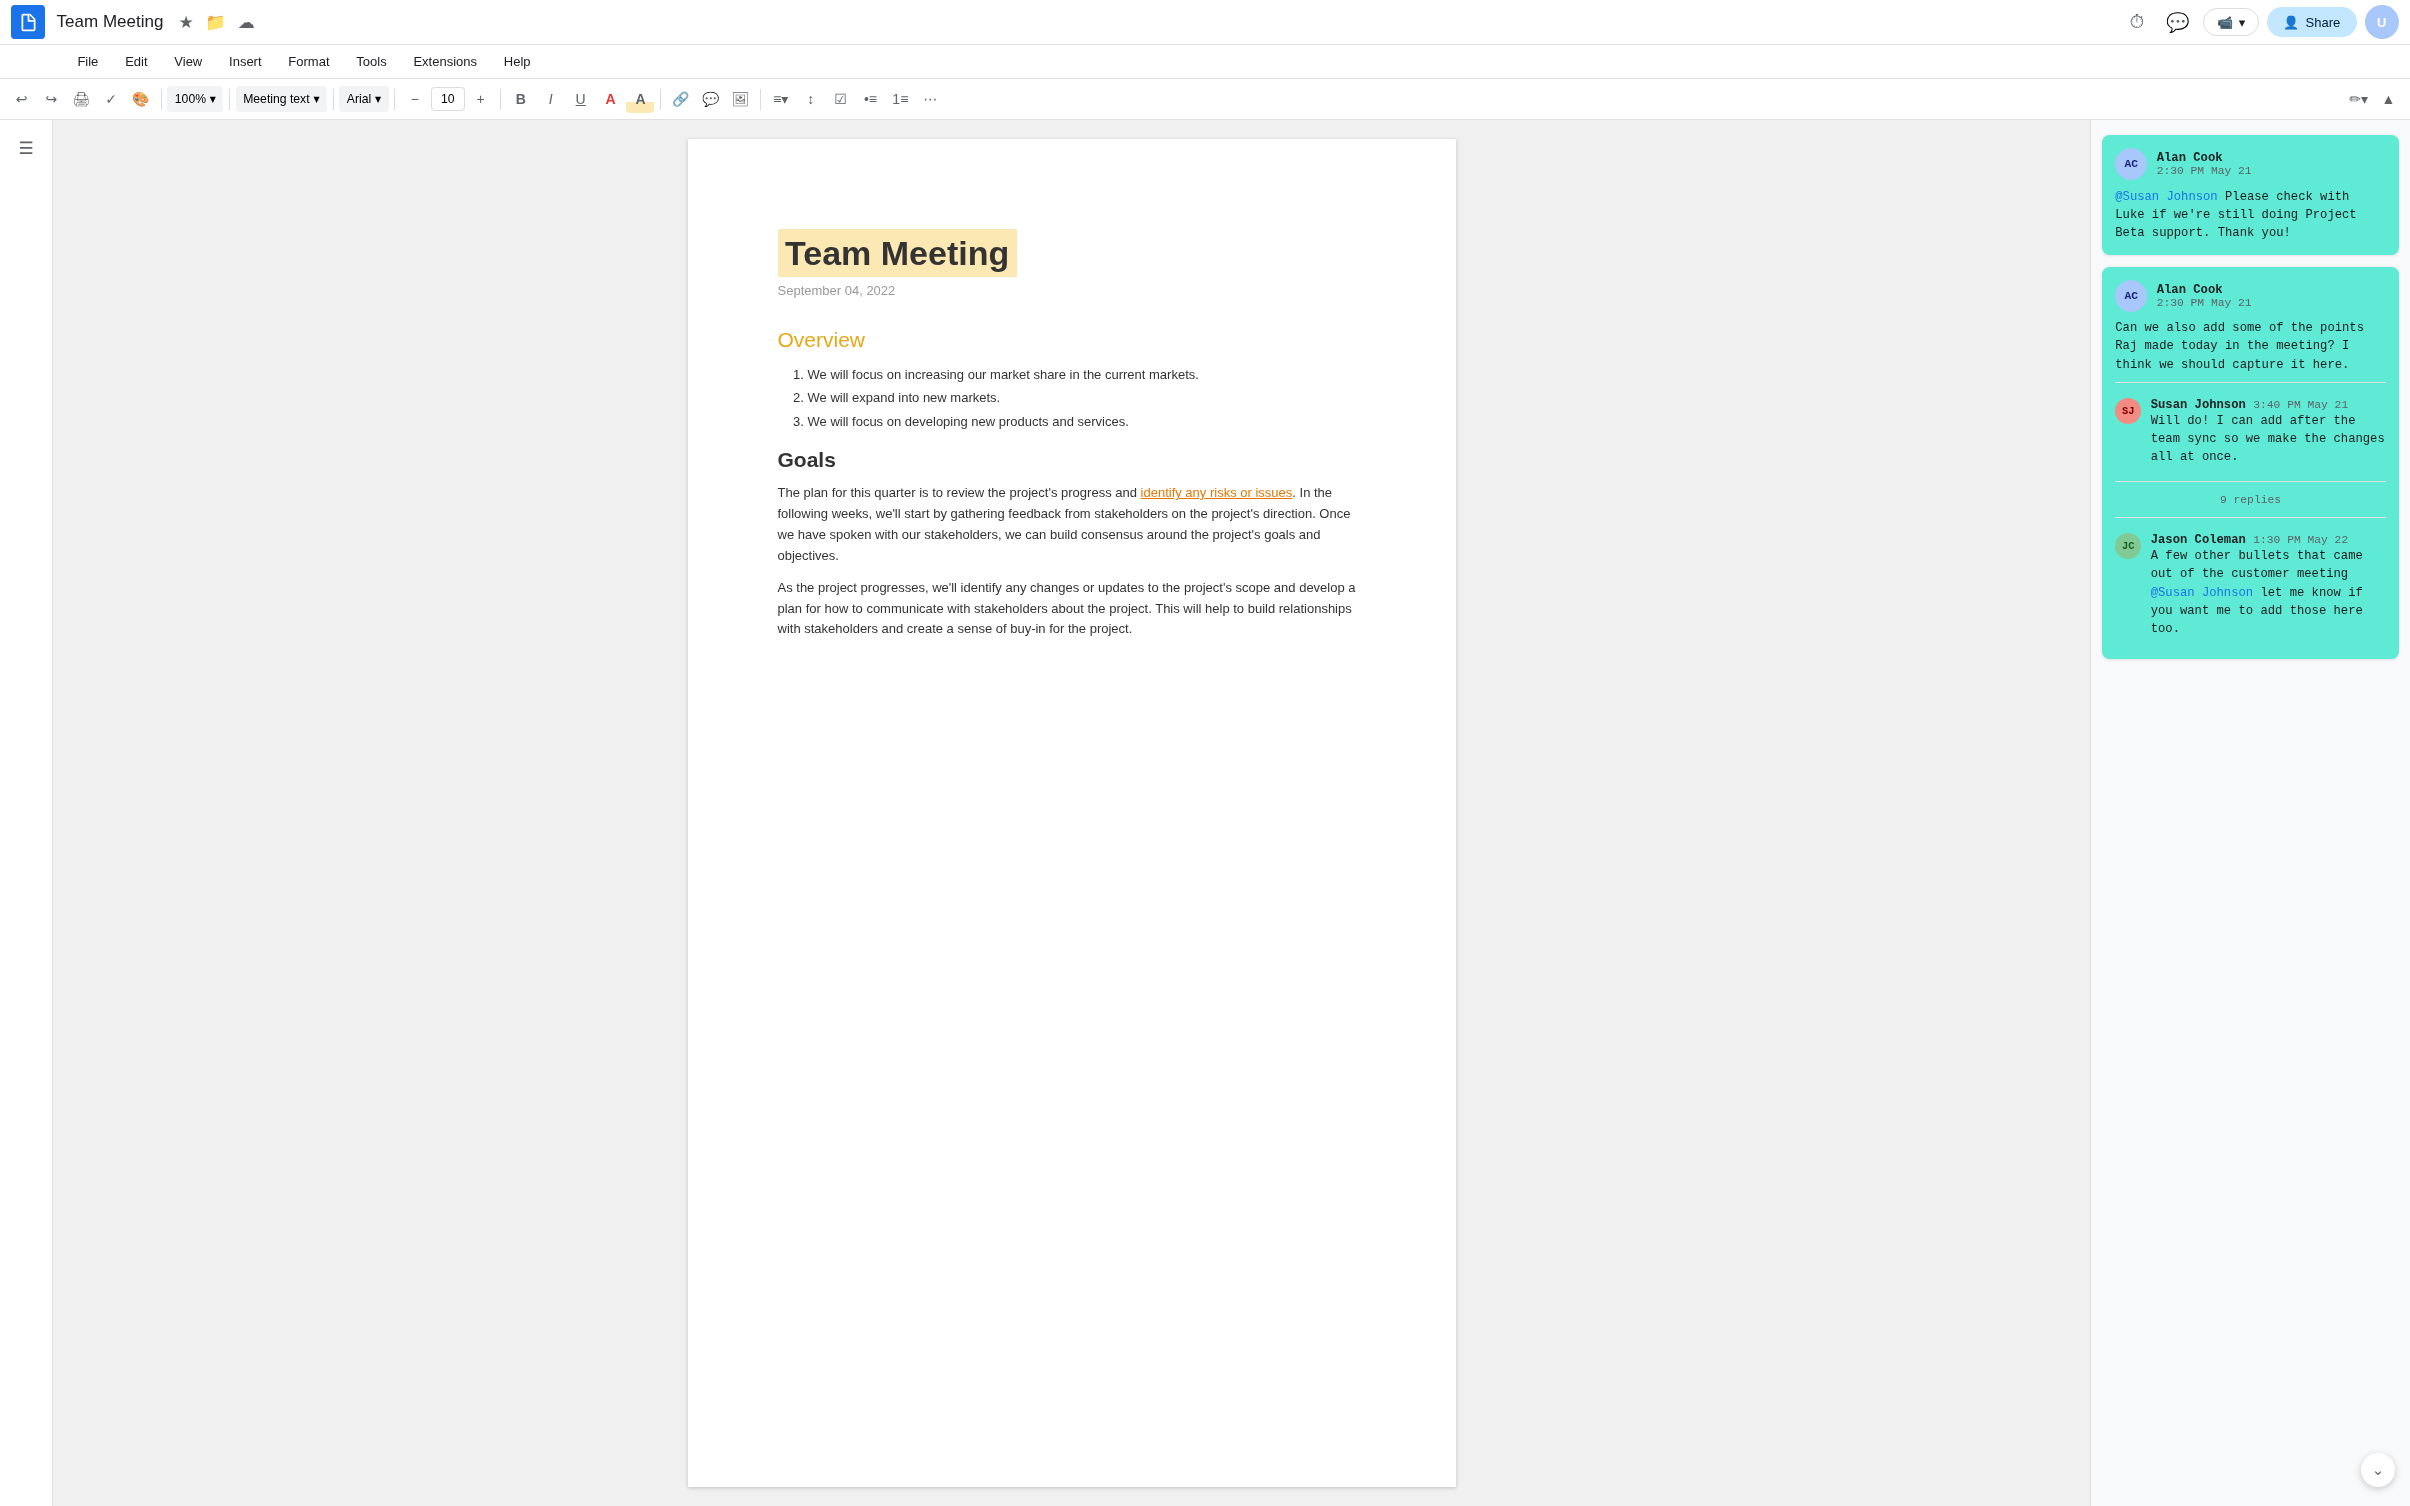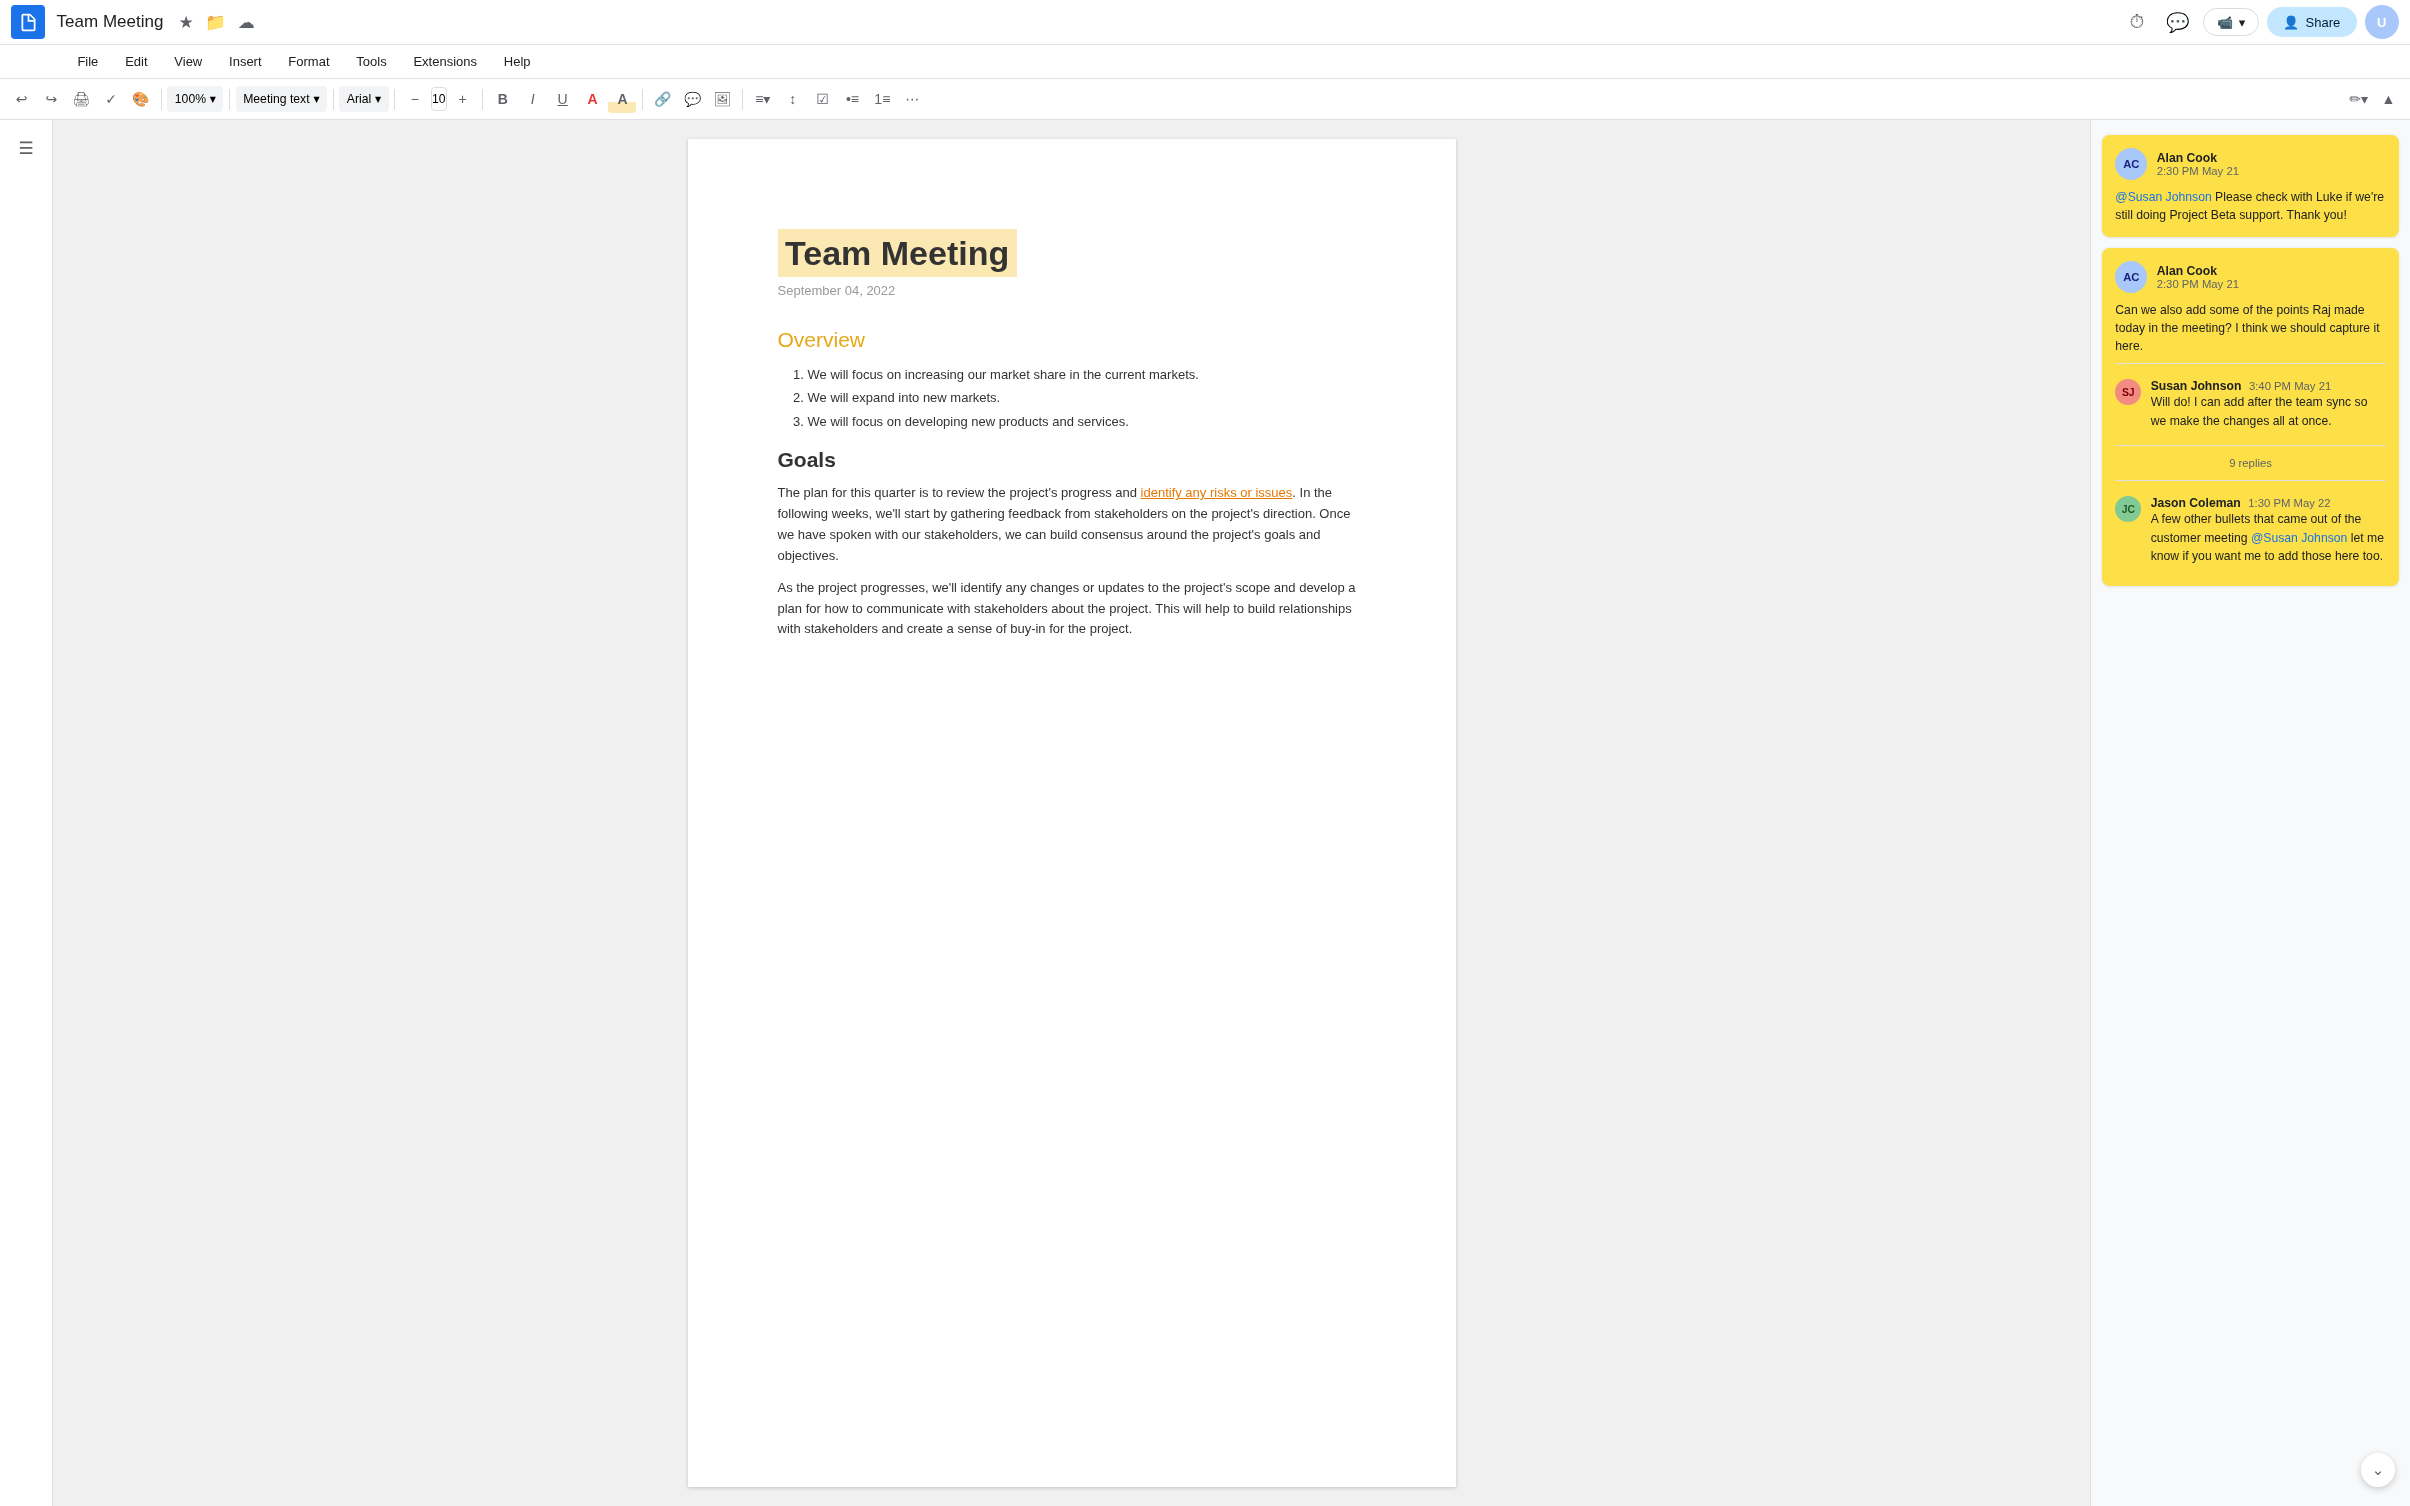--- a/index.html
+++ b/index.html
@@ -106,21 +106,21 @@
     .tb-select {
       height: 26px; border: none; background: #f1f3f4;
       border-radius: 3.8px; padding: 0 7.5px;
       font-size: 12.2px; cursor: pointer;
       display: flex; align-items: center; gap: 3.8px;
     }
     .tb-font-size {
       display: flex; align-items: center; gap: 1.9px;
     }
     .tb-font-size input {
-      width: 16px; height: 24.5px; text-align: center;
+      width: 34px; height: 24.5px; text-align: center;
       border: 0.9px solid #dadce0; border-radius: 3.8px;
       font-size: 12.2px;
     }
     .tb-bold { font-weight: bold; }
     .tb-italic { font-style: italic; }
     .tb-underline { text-decoration: underline; }
 
     
     .main-layout {
       display: flex;
@@ -216,24 +216,25 @@
       width: 320px;
       background: #f8f9fa;
       overflow-y: auto;
       padding: 15px 11.3px;
       display: flex;
       flex-direction: column;
       gap: 11.3px;
       border-left: 0.9px solid #e0e0e0;
     }
     .comment-card {
-      background: #fde047;
+      background: #5eead4;
       border-radius: 7.5px;
       padding: 13px;
       box-shadow: 0 0.9px 2.8px rgba(0,0,0,0.1);
+      font-family: Liberation Mono, monospace;
     }
     .comment-header {
       display: flex;
       align-items: center;
       gap: 9.4px;
       margin-bottom: 7.5px;
     }
     .comment-avatar {
       width: 32px; height: 32px;
       border-radius: 50%;

